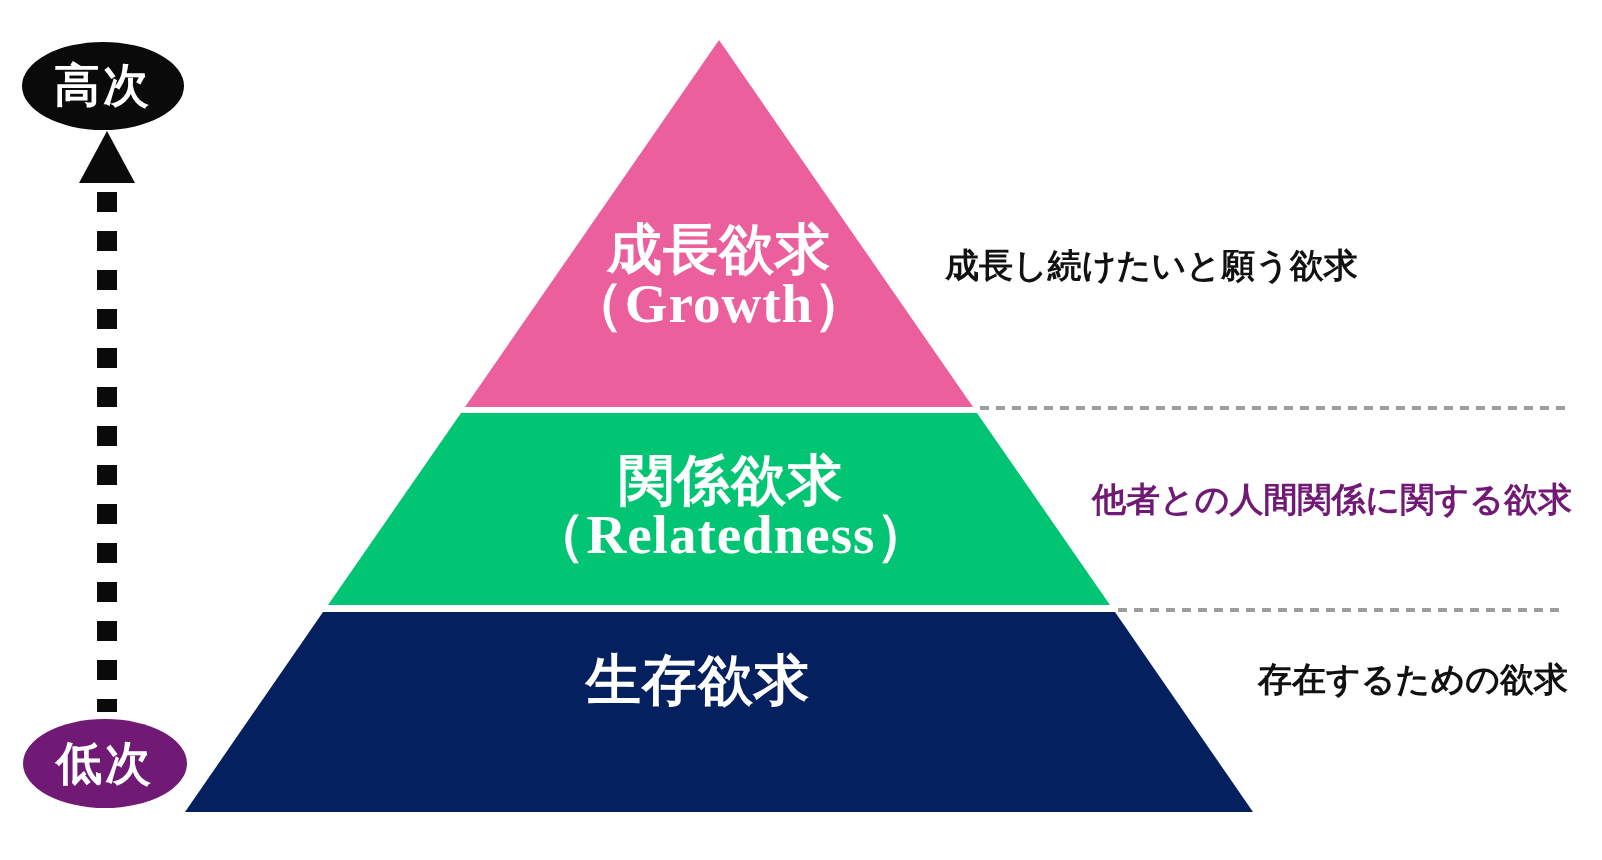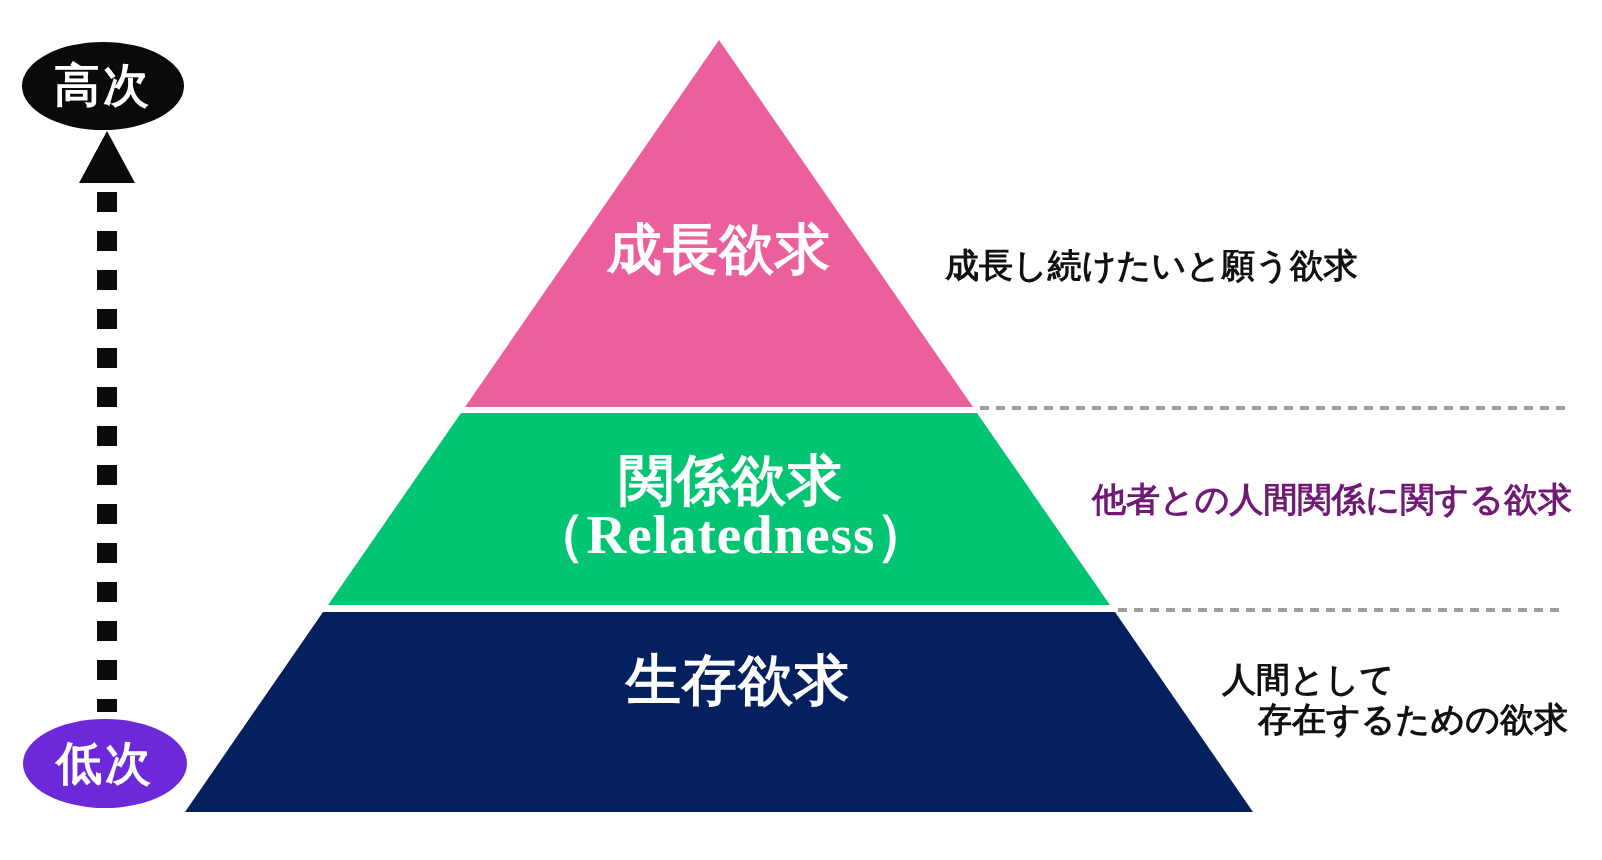--- a/index.html
+++ b/index.html
@@ -53,39 +53,39 @@
     <line x1="1118" y1="610" x2="1565" y2="610" stroke-width="4" stroke-dasharray="9 7" stroke="#9E9E9E"></line>
   </svg>
 
   <div class="badge" style="left: 22px; top: 42px; width: 162px; height: 88px; background-color: rgb(10, 10, 10);">
     <span style="color: rgb(255, 255, 255);">高次</span>
   </div>
 
   <div class="up-arrow"></div>
   <div class="dashed-vline"></div>
 
-  <div class="badge" style="left: 23px; top: 719px; width: 164px; height: 89px; background-color: #6d28d9;">
+  <div class="badge" style="left: 23px; top: 719px; width: 164px; height: 89px; background-color: #701a75;">
     <span style="color: rgb(255, 255, 255);">低次</span>
   </div>
 
   <div class="tier-label" style="left: 419px; top: 223px; color: rgb(255, 255, 255);">
     <span>成長欲求</span>
+    <span>（Growth）</span>
   </div>
 
   <div class="tier-label" style="left: 431px; top: 454px; color: rgb(255, 255, 255);">
     <span>関係欲求</span>
     <span>（Relatedness）</span>
   </div>
 
-  <div class="tier-label" style="left: 438px; top: 654px; color: rgb(255, 255, 255); text-align: center;">
+  <div class="tier-label" style="left: 398px; top: 654px; color: rgb(255, 255, 255); text-align: center;">
     <span>生存欲求</span>
   </div>
 
   <div class="annotation" style="left: 945px; top: 246px; color: rgb(17, 17, 17);">成長し続けたいと願う欲求</div>
 
   <div class="annotation" style="left: 1092px; top: 480px; color: #701a75;">他者との人間関係に関する欲求</div>
 
   <div class="annotation" style="left: 1222px; top: 660px; color: rgb(17, 17, 17);">
-    <span class="line1">人間として</span>
     <span class="line2">存在するための欲求</span>
   </div>
 
 </div>
 
 </body></html>

